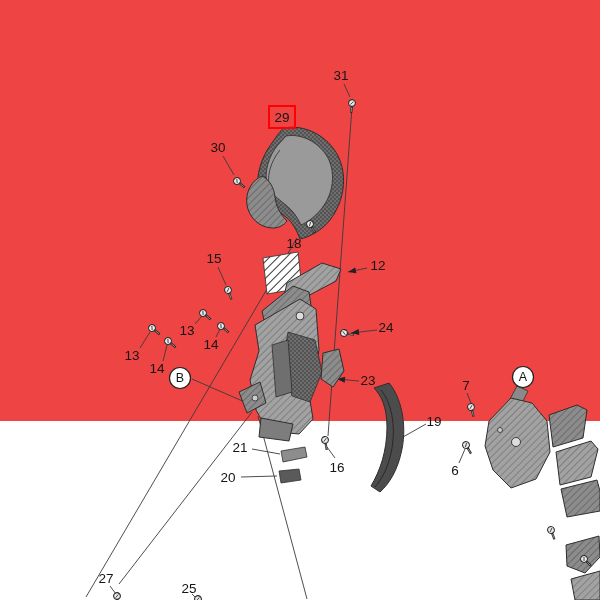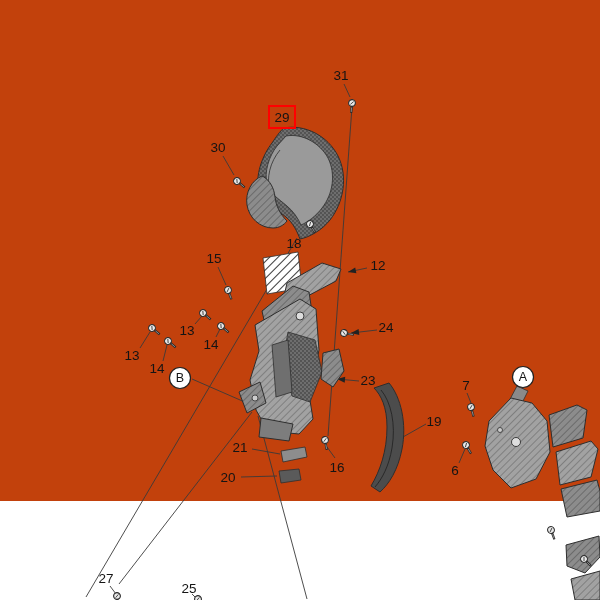--- a/index.html
+++ b/index.html
@@ -7,22 +7,22 @@
     padding: 0;
     width: 600px;
     height: 600px;
     background: #ffffff;
     overflow: hidden;
     font-family: "Liberation Sans", sans-serif;
   }
   .diagram-wrap {
     position: relative;
     width: 600px;
-    height: 501px;
-    background: #c2410c;
+    height: 421px;
+    background: #ef4444;
   }
   svg text {
     font-family: "Liberation Sans", sans-serif;
     user-select: none;
   }
 </style>
 </head>
 <body>
 
 <div class="diagram-wrap">

